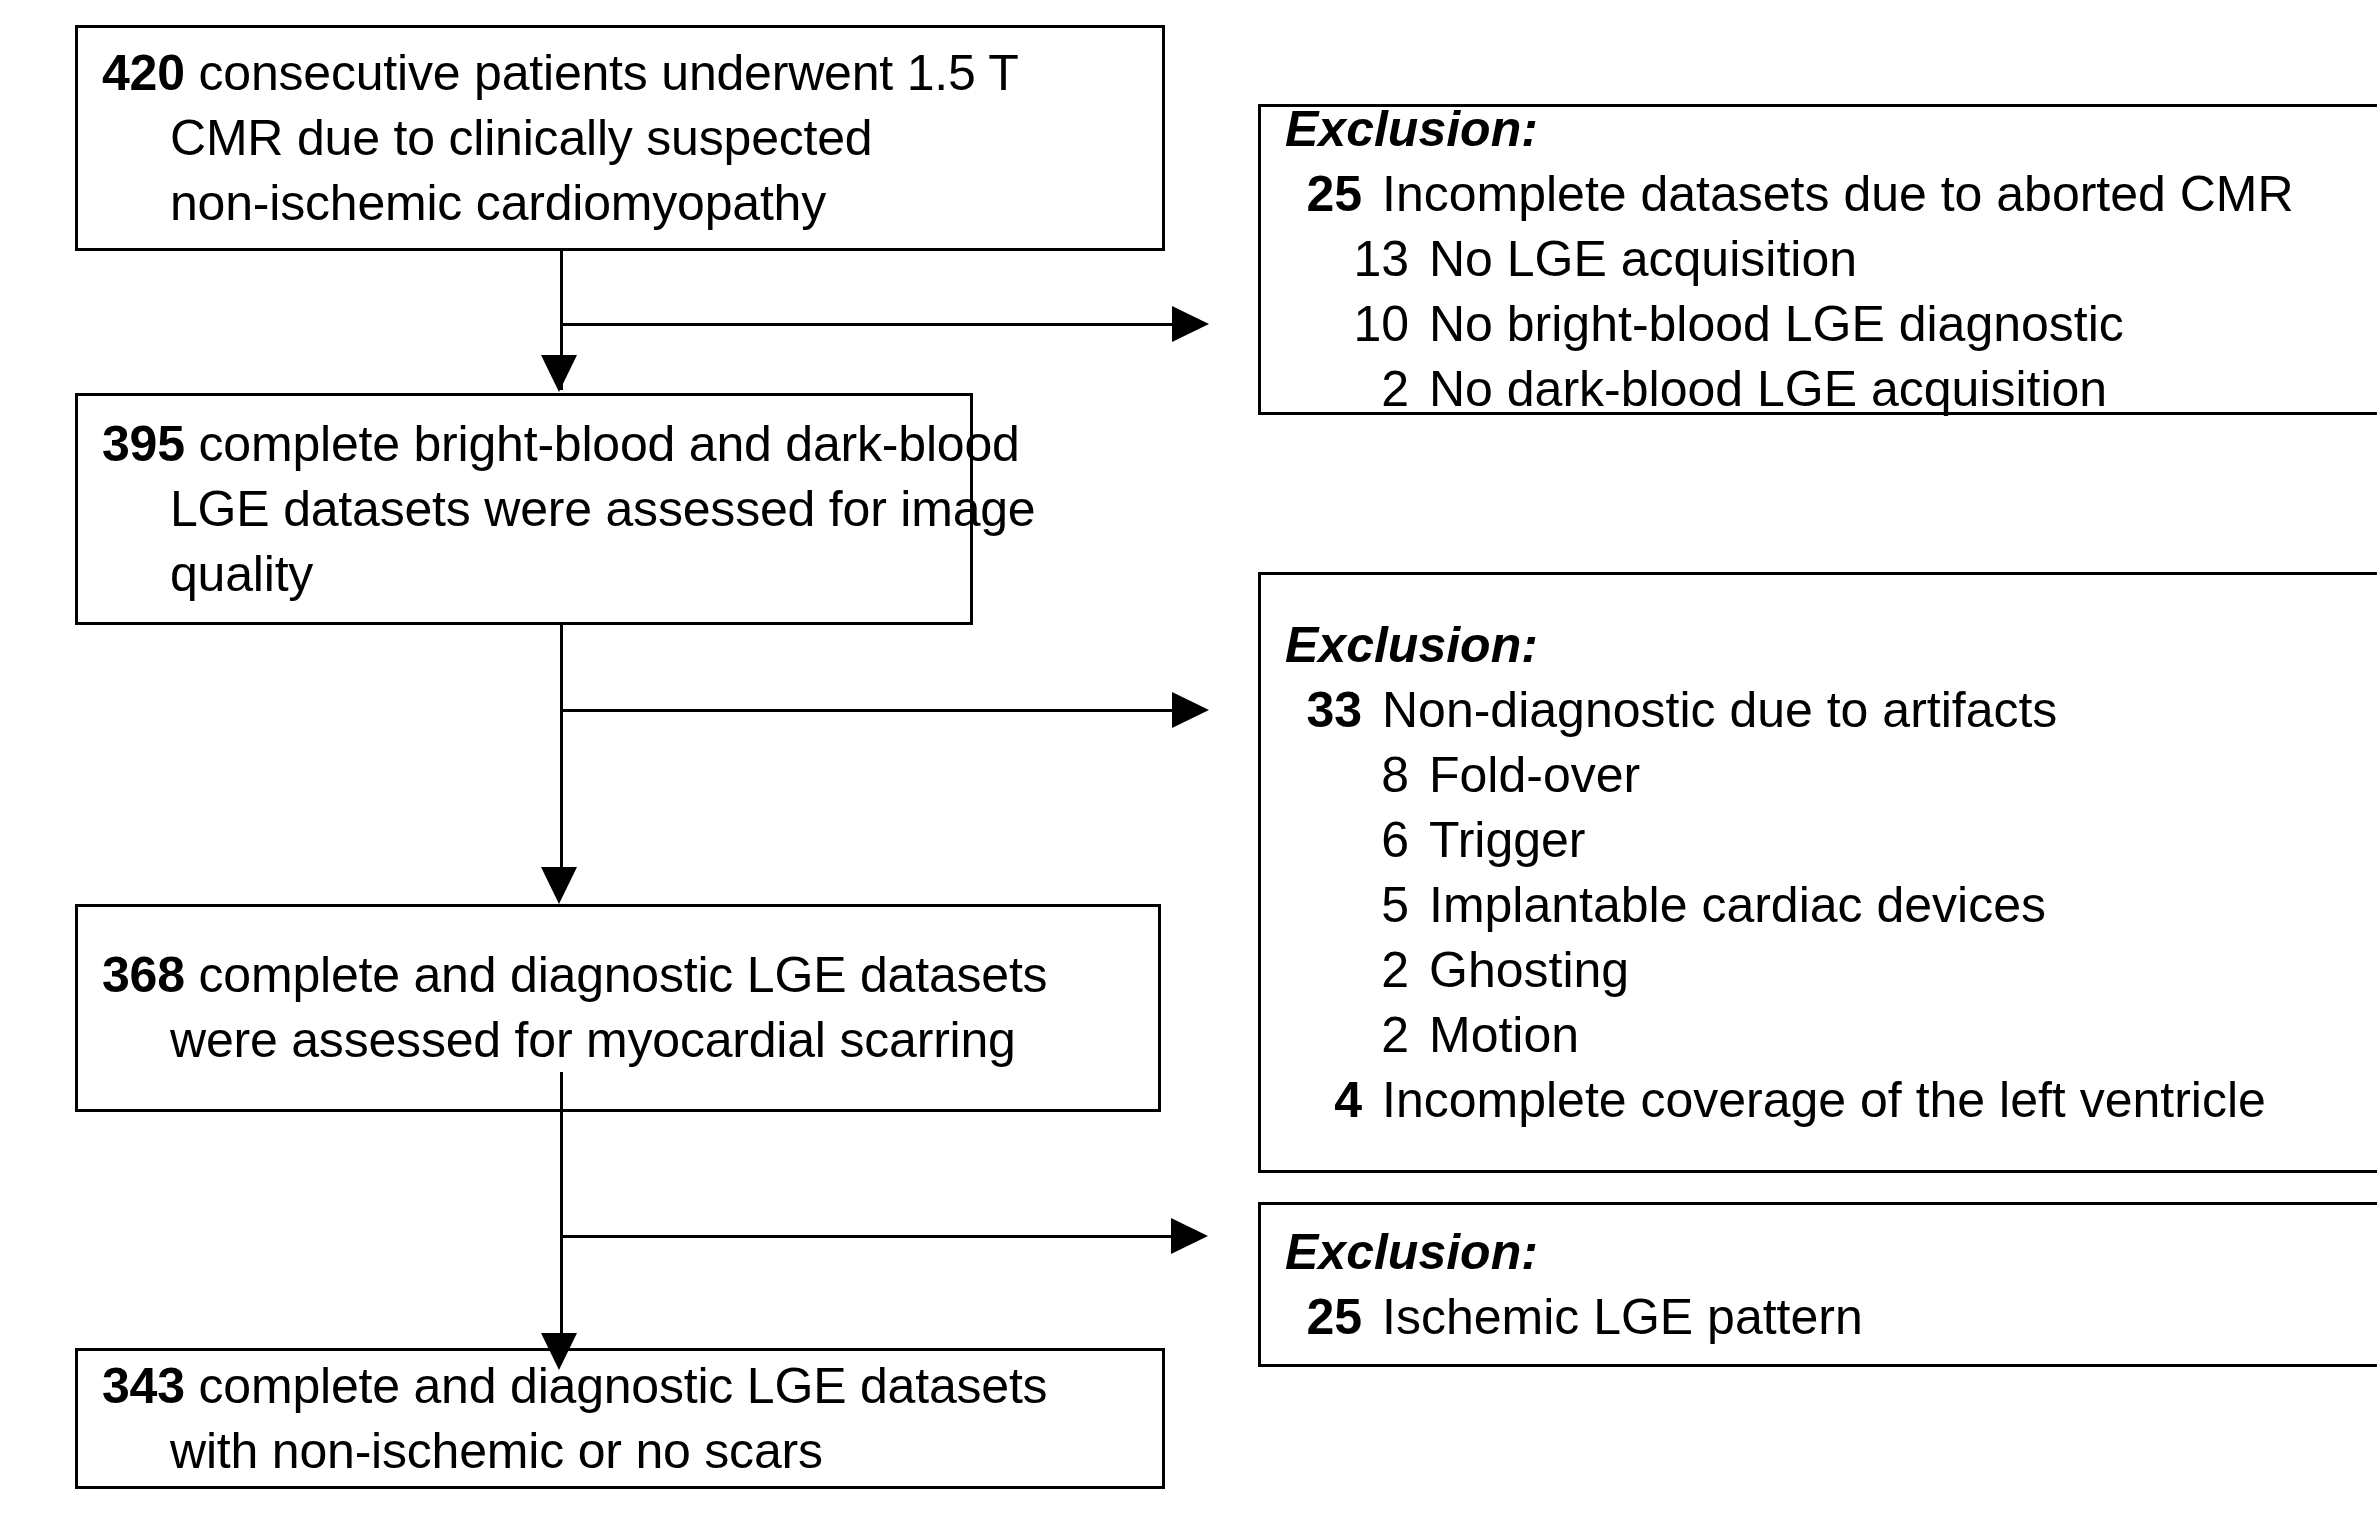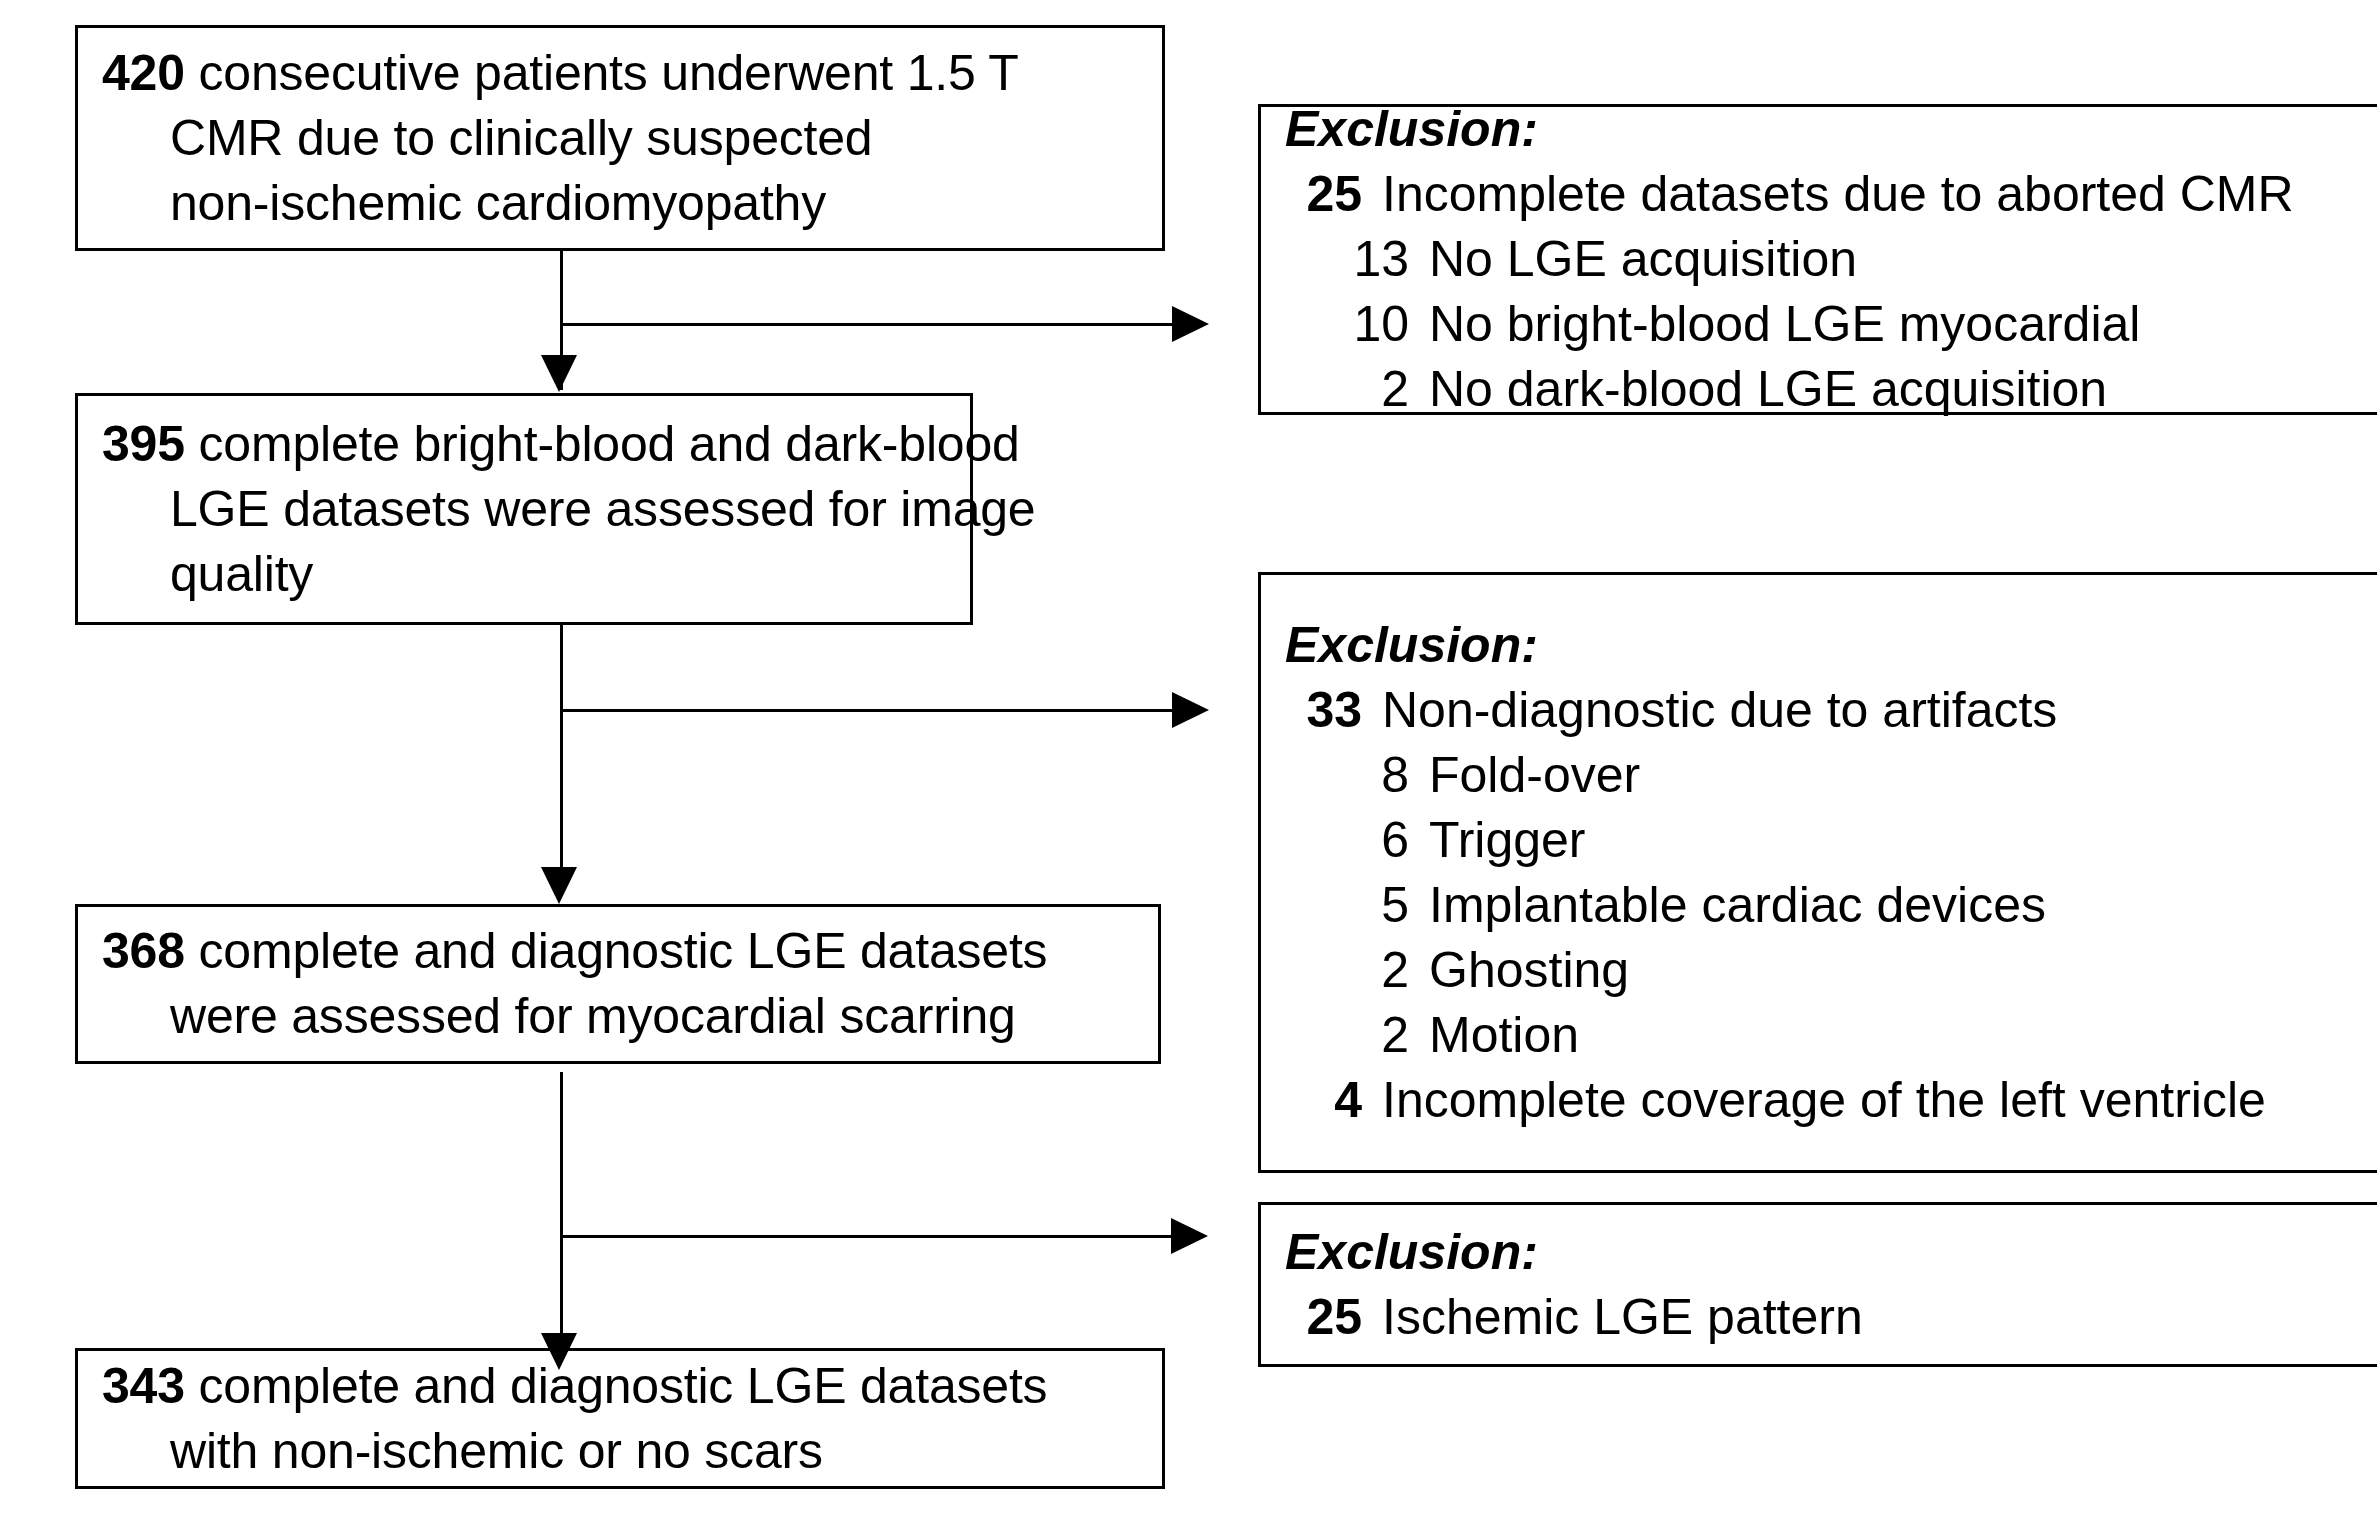--- a/index.html
+++ b/index.html
@@ -41,21 +41,21 @@
   .flow-line.indent {
     padding-left: 68px;
   }
   .num {
     font-weight: bold;
   }
 
   
   #box-420 { left: 27px;  top: 25px;   width: 1090px; height: 226px; }
   #box-395 { left: 27px;  top: 393px;  width: 898px; height: 232px; }
-  #box-368 { left: 27px;  top: 904px; width: 1086px; height: 160px; }
+  #box-368 { left: 27px;  top: 904px; width: 1086px; height: 208px; }
   #box-343 { left: 27px;  top: 1348px; width: 1090px; height: 141px; }
 
   
   #excl-1 { left: 1210px; top: 104px;  width: 1141px; height: 311px; }
   #excl-2 { left: 1210px; top: 572px;  width: 1141px; height: 601px; }
   #excl-3 { left: 1210px; top: 1202px; width: 1141px; height: 165px; }
 
   .excl-title {
     font-size: 50px;
     font-weight: bold;
@@ -172,21 +172,21 @@
         <div class="excl-row">
           <span class="cnt b">25</span>
           <span class="txt">Incomplete datasets due to aborted CMR</span>
         </div>
         <div class="excl-row sub">
           <span class="cnt">13</span>
           <span class="txt">No LGE acquisition</span>
         </div>
         <div class="excl-row sub">
           <span class="cnt">10</span>
-          <span class="txt">No bright-blood LGE myocardial</span>
+          <span class="txt">No bright-blood LGE diagnostic</span>
         </div>
         <div class="excl-row sub">
           <span class="cnt">2</span>
           <span class="txt">No dark-blood LGE acquisition</span>
         </div>
       </div>
     </div>
   </div>
 
   <div class="flow-box" id="excl-2">

